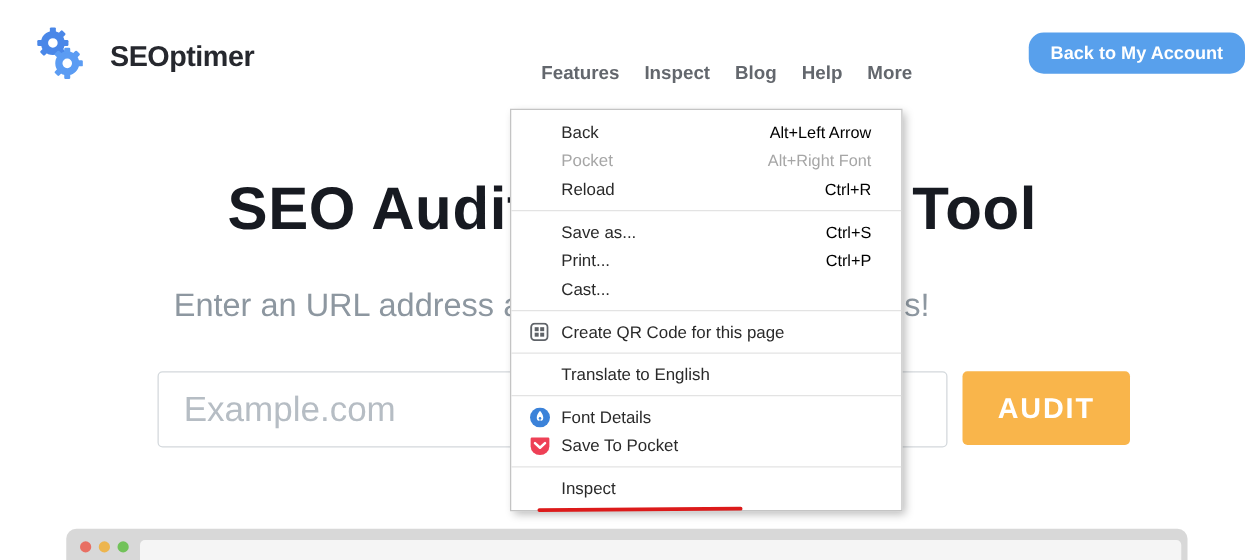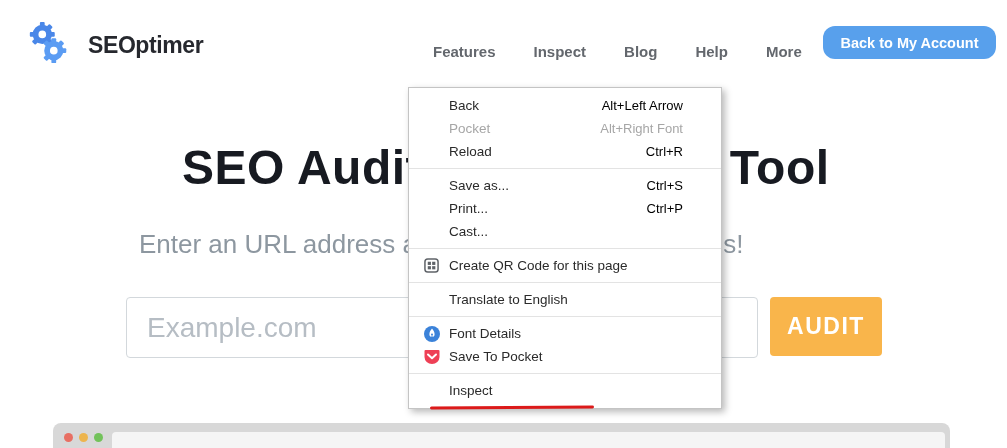--- a/index.html
+++ b/index.html
@@ -3,53 +3,53 @@
 <meta charset="utf-8">
 <style>
   * { margin:0; padding:0; box-sizing:border-box; }
   html,body { width:1007px; height:448px; overflow:hidden; background:#fff;
               font-family:"Liberation Sans", sans-serif; }
   .page { position:relative; width:1007px; height:448px; background:#fff; }
 
   
   .logo { position:absolute; left:26px; top:20px; display:flex; align-items:center; gap:16px; }
   .logo-text { font-size:23px; font-weight:800; color:#26282e; letter-spacing:-0.4px; }
-  .nav { position:absolute; left:433px; top:43px; display:flex; gap:38px; }
+  .nav { position:absolute; left:433px; top:50px; display:flex; gap:20px; }
   .nav a { text-decoration:none; font-size:15px; font-weight:700; color:#63676d; white-space:nowrap; }
   .account-btn { position:absolute; left:823px; top:26px; width:173px; height:33px;
     background:#58a0ec; border:none; border-radius:12px; color:#fff; font-weight:700;
     font-size:14.5px; font-family:"Liberation Sans",sans-serif; cursor:pointer; }
 
   
   .hero-title { position:absolute; left:182px; top:140px; font-size:48px; font-weight:700;
     letter-spacing:0.5px; color:#171a21; white-space:nowrap; z-index:1; }
   .hero-sub { position:absolute; left:139px; top:229px; font-size:26px; color:#8d97a0;
     white-space:nowrap; z-index:1; }
   .url-input { position:absolute; left:126px; top:297px; width:632px; height:61px;
     border:1px solid #d3d8dc; border-radius:4px; padding:0 20px; font-size:28px;
     color:#444; font-family:"Liberation Sans",sans-serif; z-index:1; }
   .url-input::placeholder { color:#b6bdc4; }
-  .audit-btn { position:absolute; left:770px; top:297px; width:112px; height:59px;
+  .audit-btn { position:absolute; left:770px; top:297px; width:134px; height:59px;
     background:#f9b54b; border:none; border-radius:4px; color:#fff; font-weight:700;
     font-size:23px; letter-spacing:1.5px; font-family:"Liberation Sans",sans-serif;
     cursor:pointer; z-index:1; }
 
   
   .mockup { position:absolute; left:53px; top:423px; width:897px; height:25px;
     background:#d8d8d8; border-radius:8px 8px 0 0; z-index:1; }
   .dots { position:absolute; left:11px; top:10px; display:flex; gap:6px; }
   .dot { width:9px; height:9px; border-radius:50%; }
   .mock-bar { position:absolute; left:59px; top:9px; width:833px; height:16px;
     background:#f5f5f5; border-radius:4px 4px 0 0; }
 
   
   .ctx { position:absolute; left:408px; top:87px; width:314px; background:#fff;
     border:1px solid #c4c4c4; box-shadow:3px 3px 7px rgba(0,0,0,0.28);
     padding:6px 0; z-index:10; font-size:13.5px; color:#2a2a2a; }
-  .row { position:relative; height:23px; display:flex; align-items:center; padding-right:38px; cursor:default; }
+  .row { position:relative; height:23px; display:flex; align-items:center; padding-right:24px; cursor:default; }
   .row .lbl { margin-left:40px; }
   .row .sc { margin-left:auto; color:#000000; font-size:13px; }
   .row.disabled .lbl, .row.disabled .sc { color:#a6a6a6; }
   .row.hl { background:#e7e7e7; }
   .mi { position:absolute; left:14px; top:3px; width:17px; height:17px; display:flex;
     align-items:center; justify-content:center; }
   .sep { height:1px; background:#e3e3e3; margin:5px 0; }
   .red-line { position:absolute; left:21px; top:318px; width:164px; height:3px;
     background:#dc1a1a; border-radius:2px; transform:rotate(-0.4deg); z-index:11; }
 </style>

